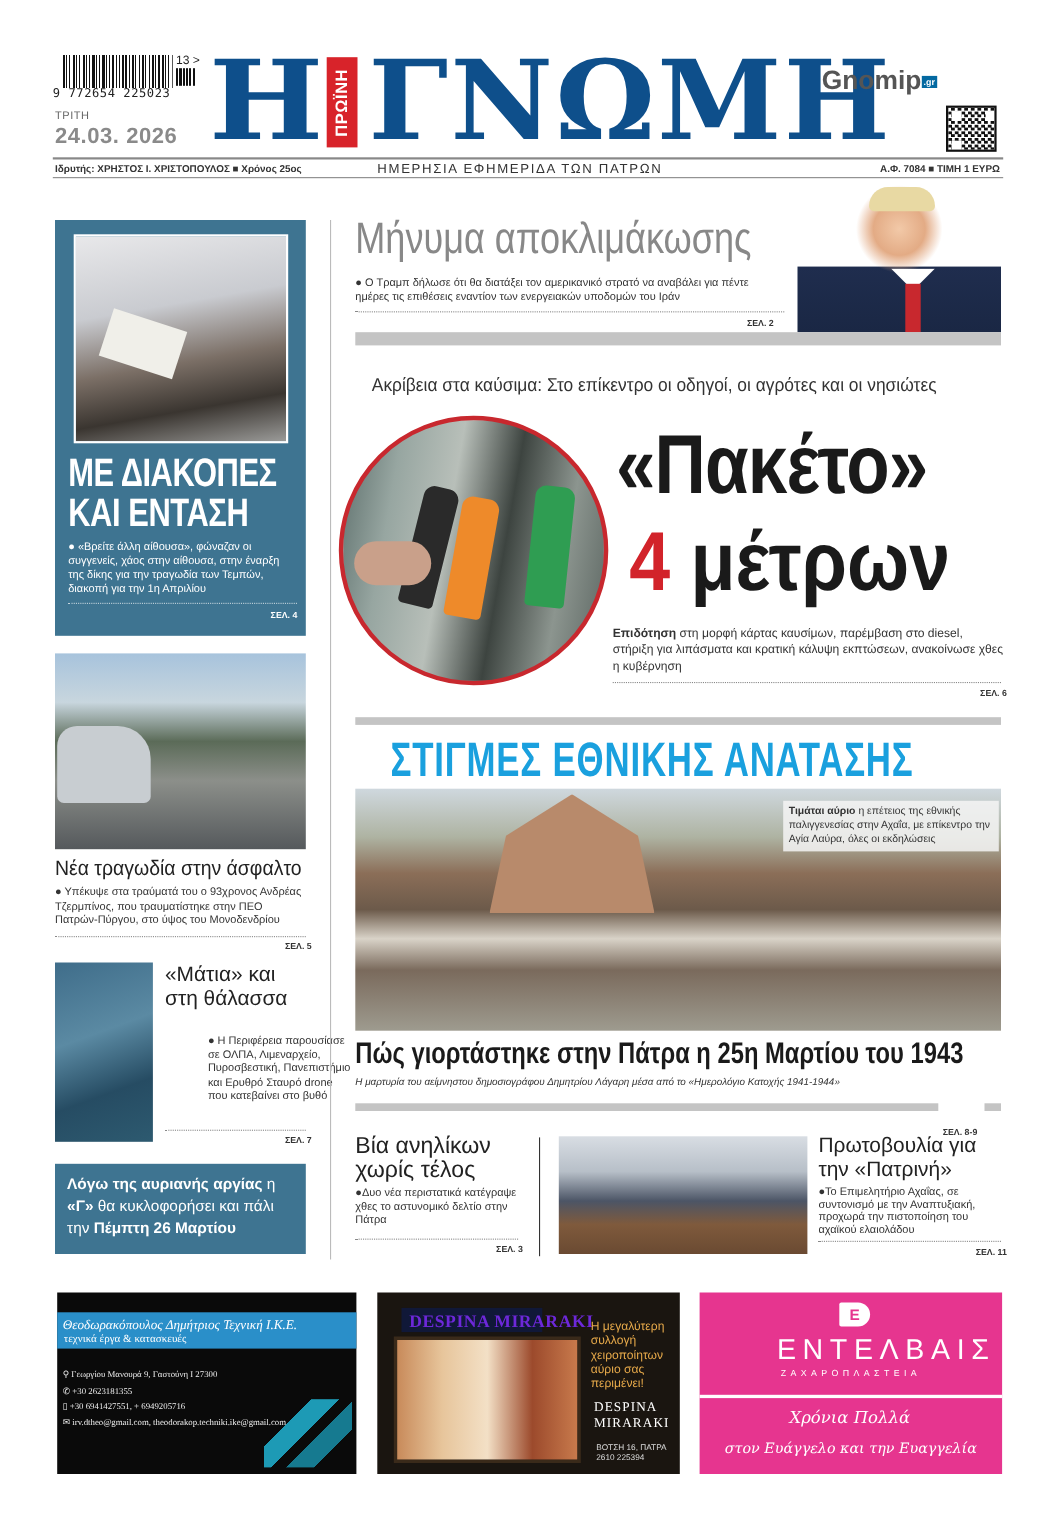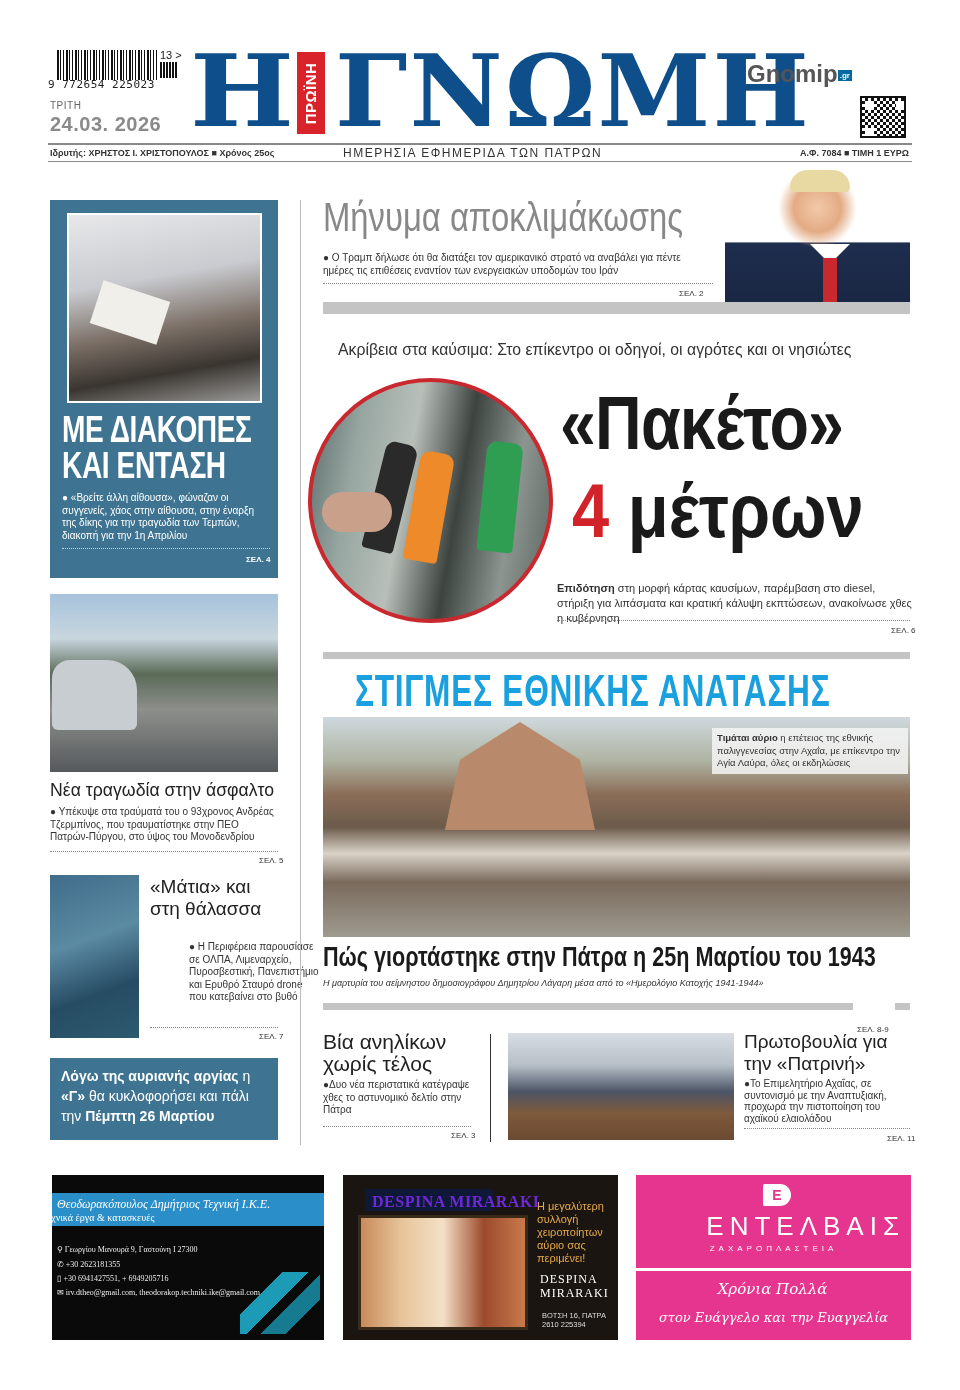--- a/index.html
+++ b/index.html
@@ -49,21 +49,21 @@
   .dots-rule-w { height: 0; border-top: 1px dotted rgba(255,255,255,0.7); }
   .sel-w { font-size: 8px; font-weight: bold; color: #fff; }
 
   .photo2 { left: 50px; top: 594px; width: 228px; height: 178px;
     background: linear-gradient(180deg, #a7c3dc 0%, #c8d6de 25%, #5b6b58 45%, #8c8f8a 65%, #55595c 100%); }
   .car { left: 52px; top: 660px; width: 85px; height: 70px; background: #c8cdd1; border-radius: 18px 30px 6px 6px; }
   .art-title { font-family: "Liberation Sans", sans-serif; color: #222; }
   .t2 { left: 50px; top: 779px; font-size: 19px; transform: scaleX(0.93); transform-origin: left; white-space: nowrap; }
   .t2-text { left: 50px; top: 806px; width: 228px; font-size: 10px; line-height: 12.5px; color: #333; }
   .dots-rule { height: 0; border-top: 1px dotted #888; }
-  .sel { font-size: 8px; font-weight: normal; color: #333; }
+  .sel { font-size: 8px; font-weight: bold; color: #333; }
 
   .photo3 { left: 50px; top: 875px; width: 89px; height: 163px;
     background: linear-gradient(160deg, #3f6d8a 0%, #5b8aa3 40%, #264c63 70%, #2d5a70 100%); }
   .t3 { left: 150px; top: 876px; width: 130px; font-size: 19px; line-height: 22px; }
   .t3-text { left: 150px; top: 941px; width: 130px; font-size: 10px; line-height: 12.5px; color: #333; margin-left: 39px; }
 
   .box2 { left: 50px; top: 1058px; width: 228px; height: 82px; }
   .box2-text { left: 61px; top: 1066px; width: 212px; font-size: 14px; line-height: 20px; color: #fff; }
 
   .col-divider { left: 300px; top: 200px; width: 1px; height: 945px; background: #bbb; }
@@ -83,21 +83,21 @@
   
   .kicker { left: 338px; top: 340px; font-size: 17px; color: #333; transform: scaleX(0.93); transform-origin: left; white-space: nowrap; }
   .fuel-photo { left: 308px; top: 378px; width: 245px; height: 245px; border-radius: 50%; border: 4px solid #c8282e;
     background: linear-gradient(100deg, #5b6d6a 0%, #97a6a1 20%, #b8bfb9 40%, #3d4440 60%, #8c958f 80%, #5a6460 100%); overflow: hidden; }
   .nozzle { position: absolute; border-radius: 10px 10px 4px 4px; }
   .headline-pakto { left: 560px; top: 378px; font-size: 76px; font-weight: bold; color: #1a1a1a; letter-spacing: -1px;
     transform: scaleX(0.85); transform-origin: left; white-space: nowrap; line-height: 90px; }
   .headline-metron { left: 572px; top: 466px; font-size: 76px; font-weight: bold; color: #1a1a1a; line-height: 90px;
     transform: scaleX(0.88); transform-origin: left; white-space: nowrap; }
   .headline-metron .four { color: #d2232a; }
-  .fuel-text { left: 557px; top: 569px; width: 355px; font-size: 11px; line-height: 15px; color: #333; margin-top: 12px; }
+  .fuel-text { left: 557px; top: 569px; width: 355px; font-size: 11px; line-height: 15px; color: #333; }
 
   .band2 { left: 323px; top: 652px; width: 587px; height: 7px; }
 
   
   .nat-head { left: 355px; top: 666px; font-size: 44px; color: #1aa0de; font-weight: bold; transform: scaleX(0.72); transform-origin: left; white-space: nowrap; letter-spacing: 1px; }
   .nat-photo { left: 323px; top: 717px; width: 587px; height: 220px;
     background: linear-gradient(180deg, #cfd8de 0%, #aeb3a2 20%, #8b6e58 35%, #6c5a4a 50%, #d9d3c8 62%, #7a6a5c 75%, #9e9b8f 100%); }
   .church { left: 445px; top: 722px; width: 150px; height: 108px; background: #b88a6b; clip-path: polygon(10% 35%, 50% 0, 90% 35%, 100% 100%, 0 100%); }
   .nat-caption-box { left: 712px; top: 728px; width: 196px; height: 46px; background: rgba(245,245,245,0.85); }
   .nat-caption { left: 717px; top: 732px; width: 190px; font-size: 9.5px; line-height: 12.5px; color: #333; }
@@ -113,21 +113,21 @@
   .mid-divider { left: 490px; top: 1034px; width: 1px; height: 108px; background: #333; }
   .photo4 { left: 508px; top: 1033px; width: 226px; height: 107px;
     background: linear-gradient(180deg, #d8dde3 0%, #b7bfc8 30%, #4c5566 55%, #7f5a3c 75%, #6a4a32 100%); }
   .t5 { left: 744px; top: 1031px; font-size: 19px; line-height: 22px; width: 170px; }
   .t5-text { left: 744px; top: 1078px; width: 168px; font-size: 10px; line-height: 11.5px; color: #333; }
 
   
   .ad1 { left: 52px; top: 1175px; width: 272px; height: 165px; background: #0a0a0a; }
   .ad1-band { left: 52px; top: 1193px; width: 272px; height: 33px; background: #2a8fc9; }
   .ad1-name { left: 57px; top: 1197px; font-family: "Liberation Serif", serif; font-size: 12px; color: #fff; font-style: italic; }
-  .ad1-sub { left: 43px; top: 1212px; font-family: "Liberation Serif", serif; font-size: 10px; color: #fff; }
+  .ad1-sub { left: 58px; top: 1212px; font-family: "Liberation Serif", serif; font-size: 10px; color: #fff; }
   .ad1-line { font-family: "Liberation Serif", serif; font-size: 8px; color: #eee; left: 57px; }
   .ad1-logo { left: 240px; top: 1272px; width: 80px; height: 62px;
     background: linear-gradient(135deg, transparent 30%, #1d9ab5 30%, #1d9ab5 48%, transparent 48%, transparent 58%, #167a90 58%, #167a90 76%, transparent 76%); }
 
   .ad2 { left: 343px; top: 1175px; width: 275px; height: 165px; background: #1a1510; }
   .ad2-sign { left: 365px; top: 1189px; width: 128px; height: 22px; background: #101838; }
   .ad2-sign-text { left: 372px; top: 1193px; font-family: "Liberation Serif", serif; font-weight: bold; font-size: 16px; color: #6d28d9; letter-spacing: 0.5px; }
   .ad2-window { left: 358px; top: 1215px; width: 170px; height: 115px;
     background: linear-gradient(90deg, #c88a5a 0%, #e7c59b 25%, #f3e0c6 50%, #9c4a2c 75%, #c87a4c 100%); border: 3px solid #3a2a1a; }
   .ad2-tag { left: 537px; top: 1200px; width: 80px; font-size: 11px; line-height: 13px; color: #e6a94a; }

